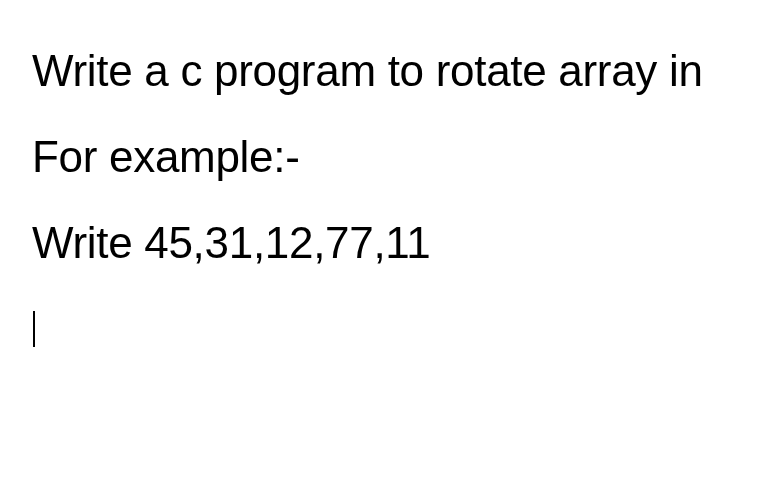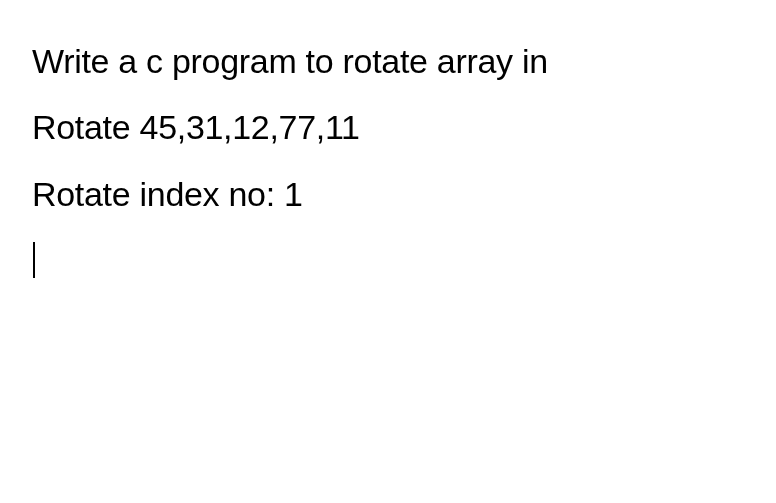--- a/index.html
+++ b/index.html
@@ -9,21 +9,21 @@
     }
     body {
       width: 776px;
       height: 503px;
       background: #ffffff;
       font-family: -apple-system, BlinkMacSystemFont, "Segoe UI", Helvetica, Arial, sans-serif;
       padding: 28px 32px;
       color: #000000;
     }
     .text-content {
-      font-size: 34px;
+      font-size: 44px;
       line-height: 1.95;
       font-weight: 400;
       letter-spacing: -0.3px;
     }
     .text-line {
       display: block;
     }
     .cursor {
       display: inline-block;
       width: 2px;
@@ -33,16 +33,16 @@
       margin-left: 1px;
       position: relative;
       top: -3px;
     }
   </style>
 </head>
 <body>
 
 <div class="text-content">
   <span class="text-line">Write a c program to rotate array in</span>
-  <span class="text-line">Rotate 45,31,12,77,11</span>
-  <span class="text-line">Rotate index no: 1</span>
+  <span class="text-line">For example:-</span>
+  <span class="text-line">Write 45,31,12,77,11</span>
   <span class="text-line"><span class="cursor"></span></span>
 </div>
 
 </body></html>

